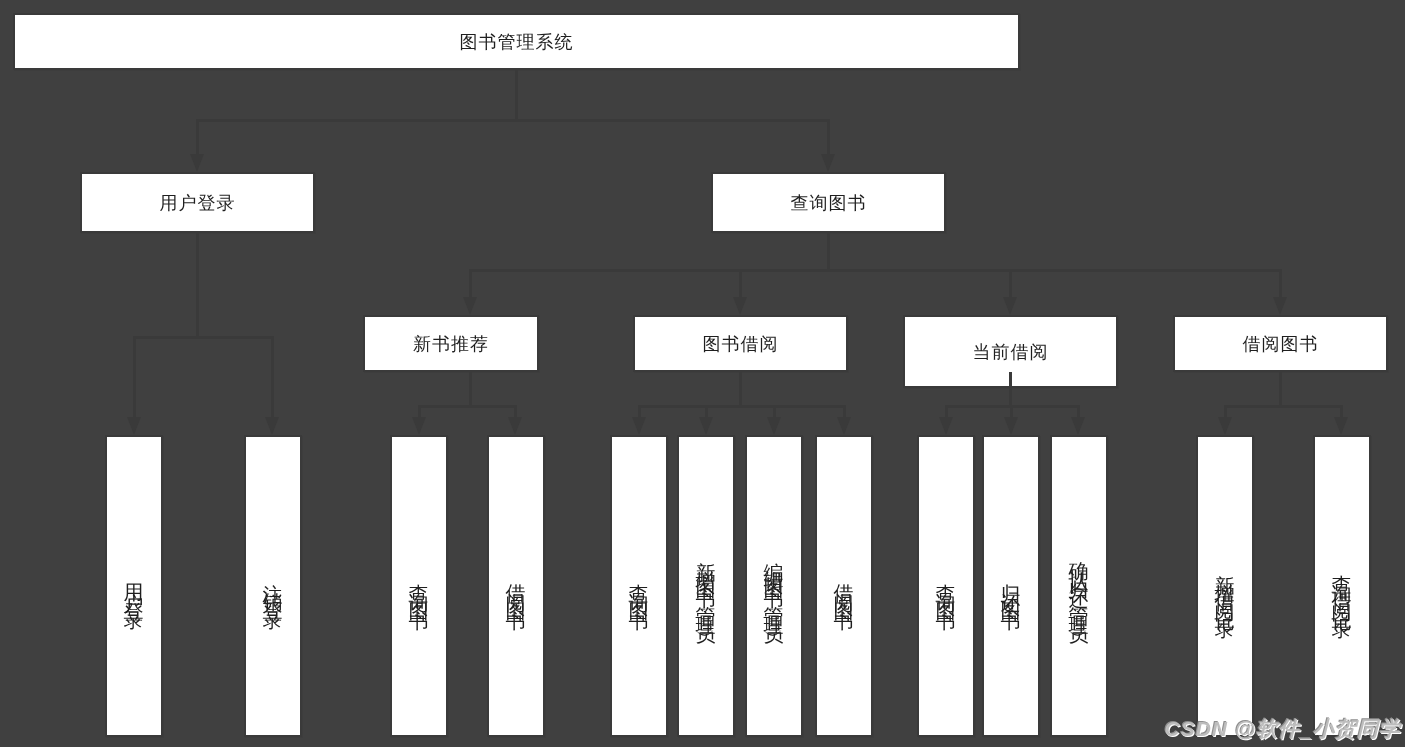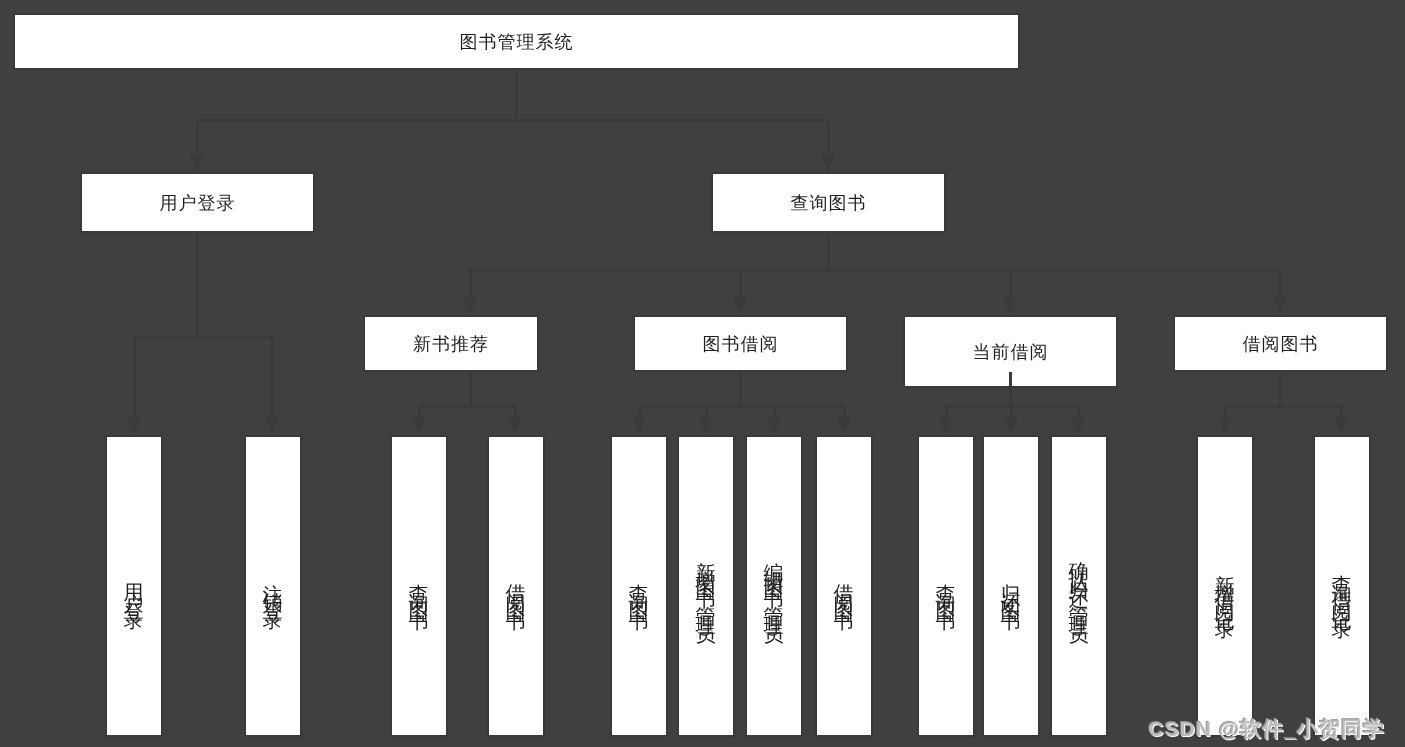--- a/index.html
+++ b/index.html
@@ -19,24 +19,25 @@
   }
   .vline,.hline{position:absolute;background:#3a3a3a;}
   .vline{width:3px;}
   .hline{height:3px;}
   .arrow{
     position:absolute;width:0;height:0;
     border-left:7px solid transparent;border-right:7px solid transparent;
     border-top:18px solid #3a3a3a;
   }
   #watermark{
-    position:absolute;right:20px;bottom:4px;font-size:21px;font-weight:bold;
+    position:absolute;right:4px;bottom:4px;font-size:21px;font-weight:bold;
     color:#bdbdbd;letter-spacing:1px;
     text-shadow:1px 1px 0 #ffffff,-1px -1px 0 #8f8f8f;
     white-space:nowrap;
+    font-style:italic;
   }
 </style>
 </head>
 <body>
 
 <div id="stage">
 
   <div class="node hnode" style="left:13px;top:13px;width:1007px;height:57px;">
     <span>图书管理系统</span>
   </div>

